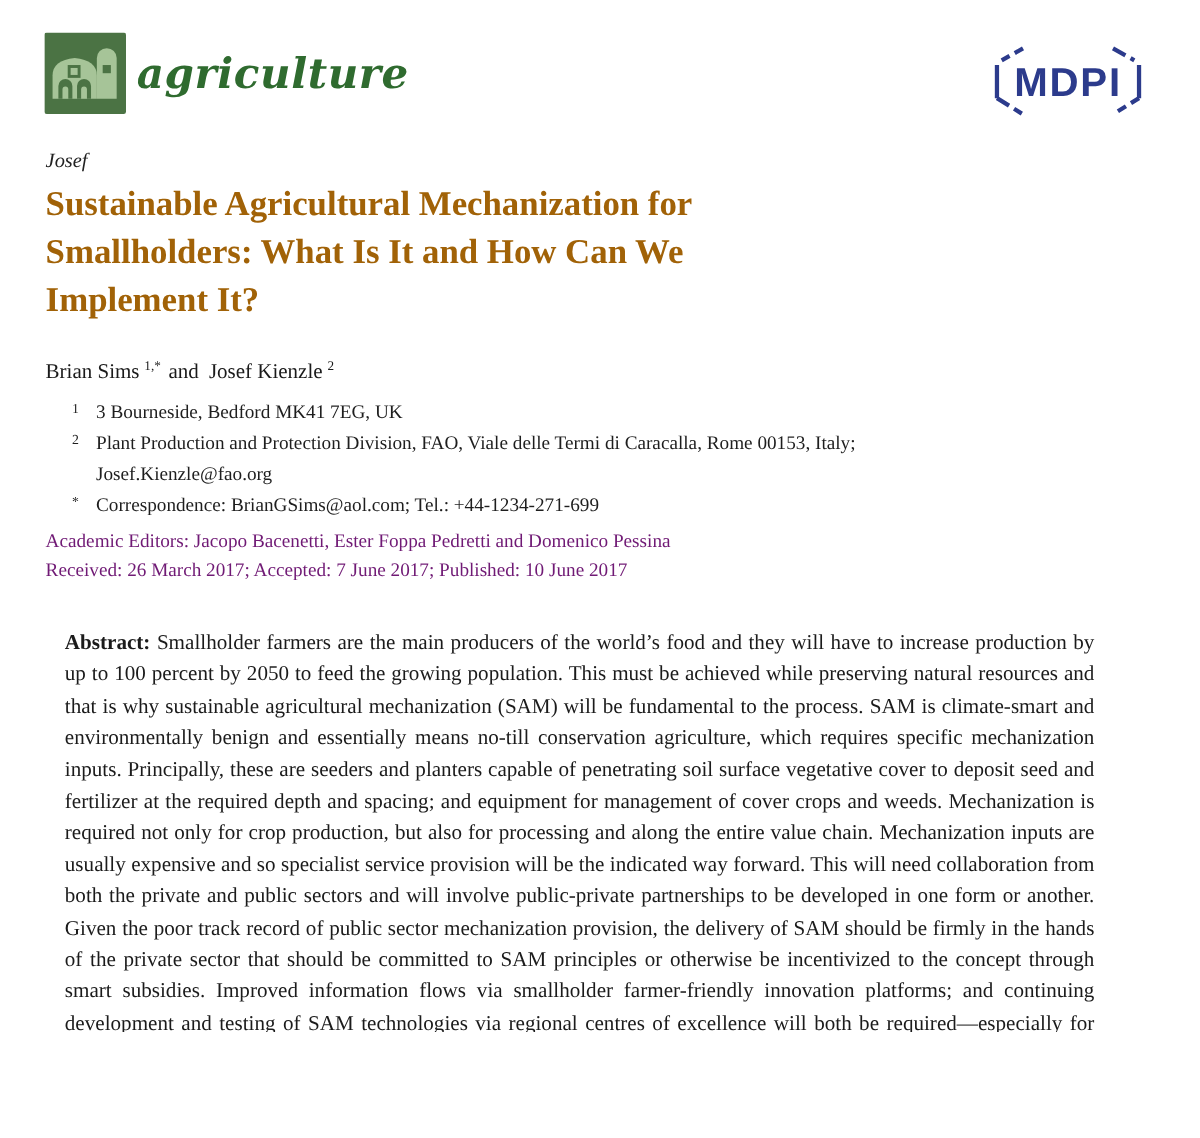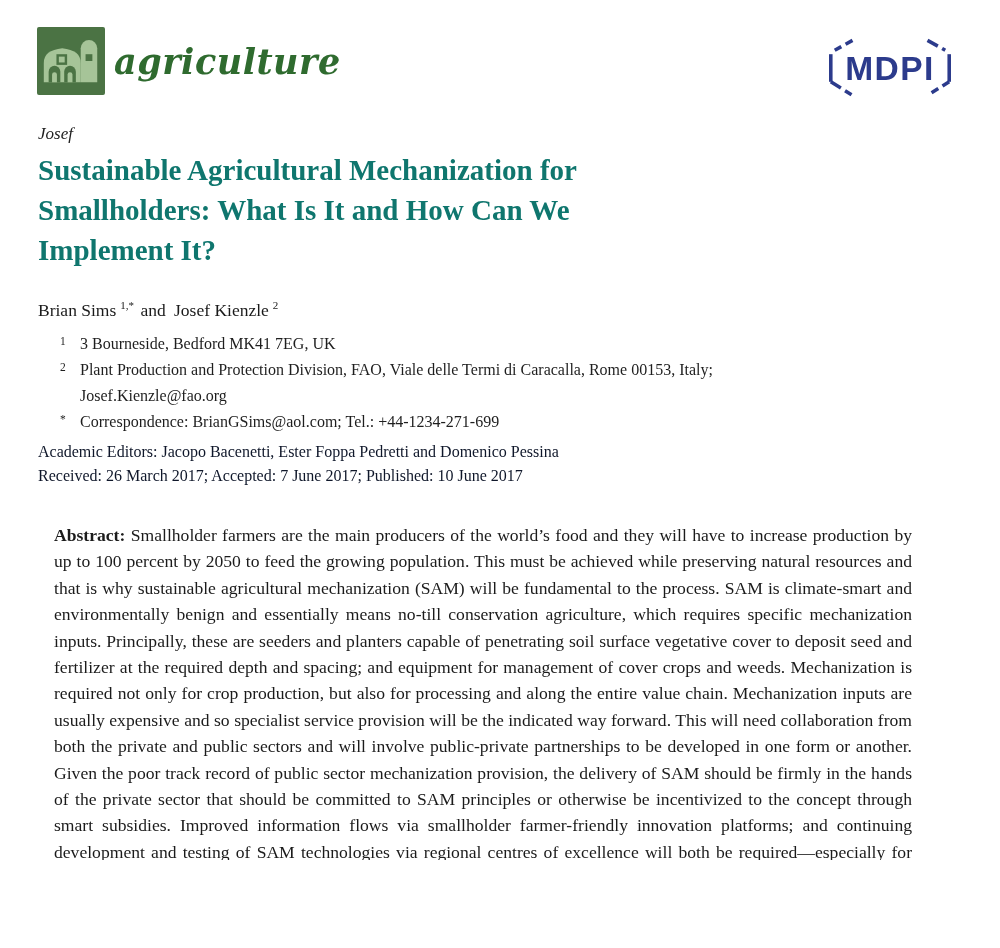--- a/index.html
+++ b/index.html
@@ -34,21 +34,21 @@
   
   .article-type {
     position:absolute; left:38px; top:124px;
     font-style:italic; font-size:17px; color:#222;
   }
   .article-title {
     position:absolute; left:38px; top:150px;
     width:760px;
     font-size:29px; font-weight:bold;
     line-height:40px;
-    color:#0f766e;
+    color:#a16207;
   }
   .authors-line {
     position:absolute; left:38px; top:299px;
     font-size:17.5px; font-weight:normal; color:#1a1a1a;
   }
   .authors-line sup { font-size:11px; margin-left:4px; }
   .authors-line .sep { margin:0 4px 0 2px; }
 
   
   .affiliations {
@@ -60,21 +60,21 @@
   .affil-marker {
     width:42px; padding-left:22px; box-sizing:border-box;
     flex:0 0 42px;
     font-size:11.5px; position:relative; top:-3px;
   }
   .affil-text { flex:1; }
 
   
   .meta-block {
     position:absolute; left:38px; top:440px;
-    font-size:16px; line-height:24px; color:#0f172a;
+    font-size:16px; line-height:24px; color:#701a75;
   }
 
   
   .abstract {
     position:absolute; left:38px; top:506px;
     width:858px;
     font-size:17.6px; line-height:26.4px;
     text-align:justify;
     color:#1b1b1b;
   }

